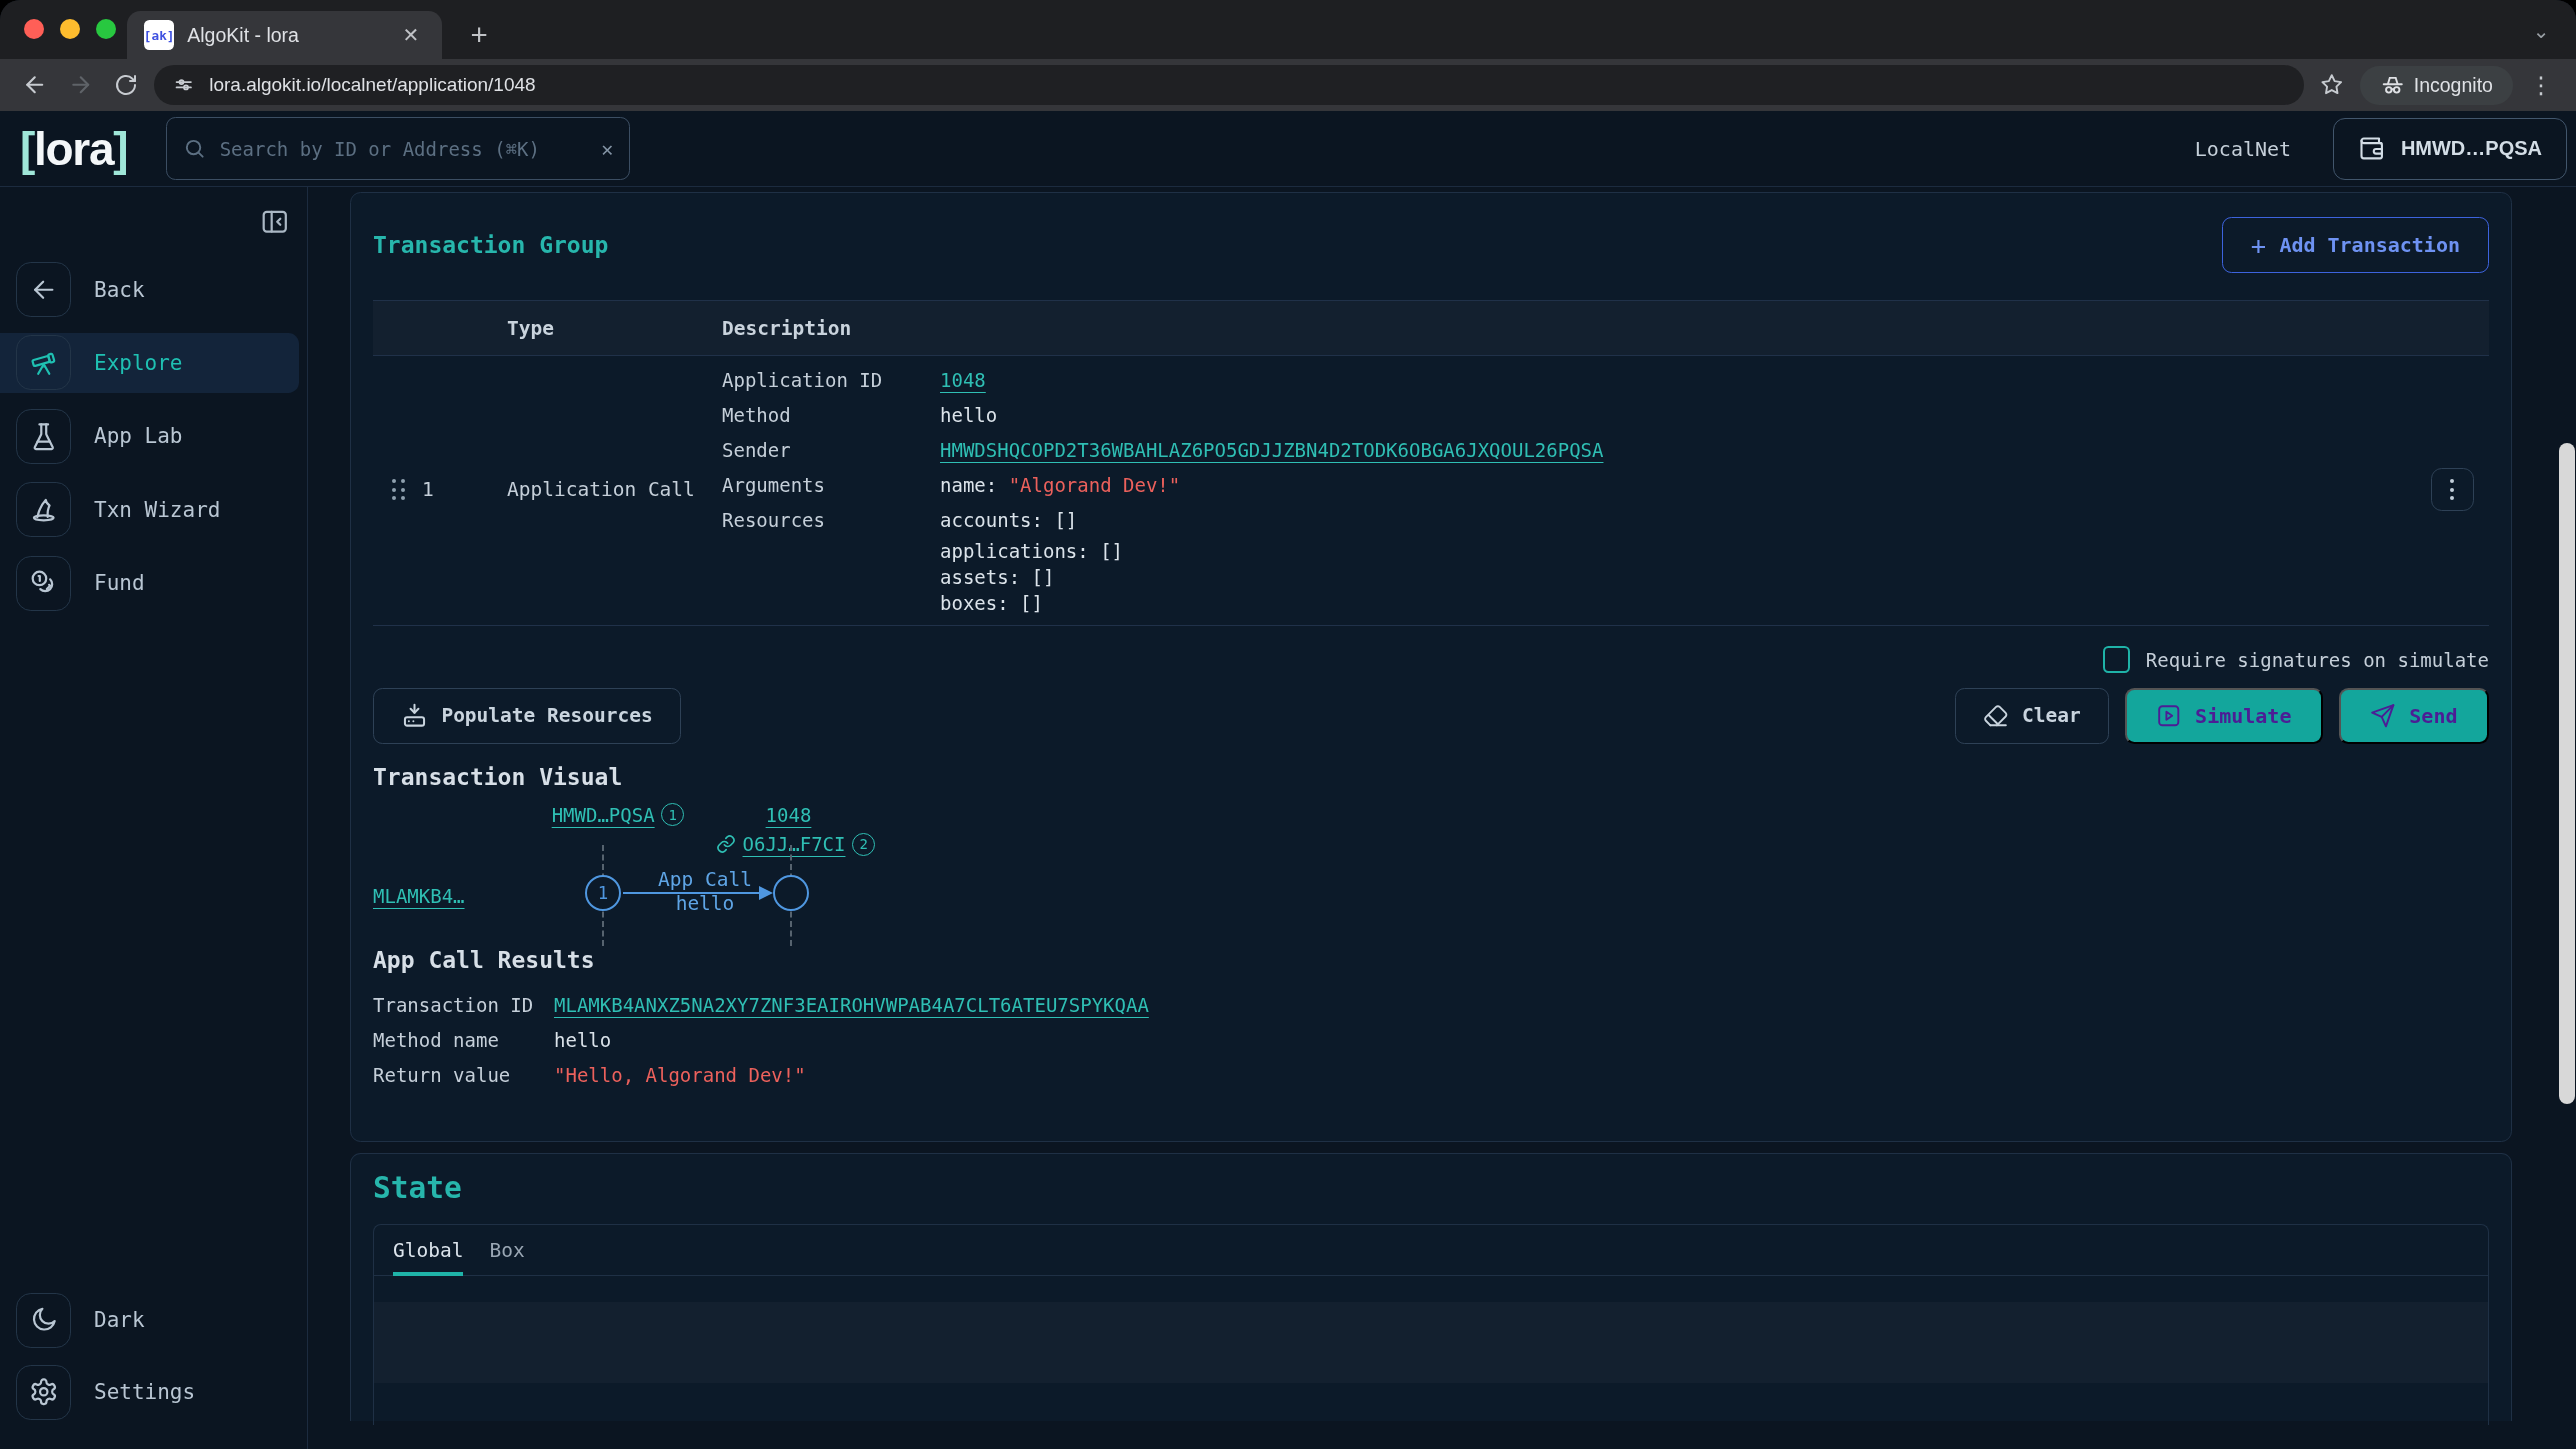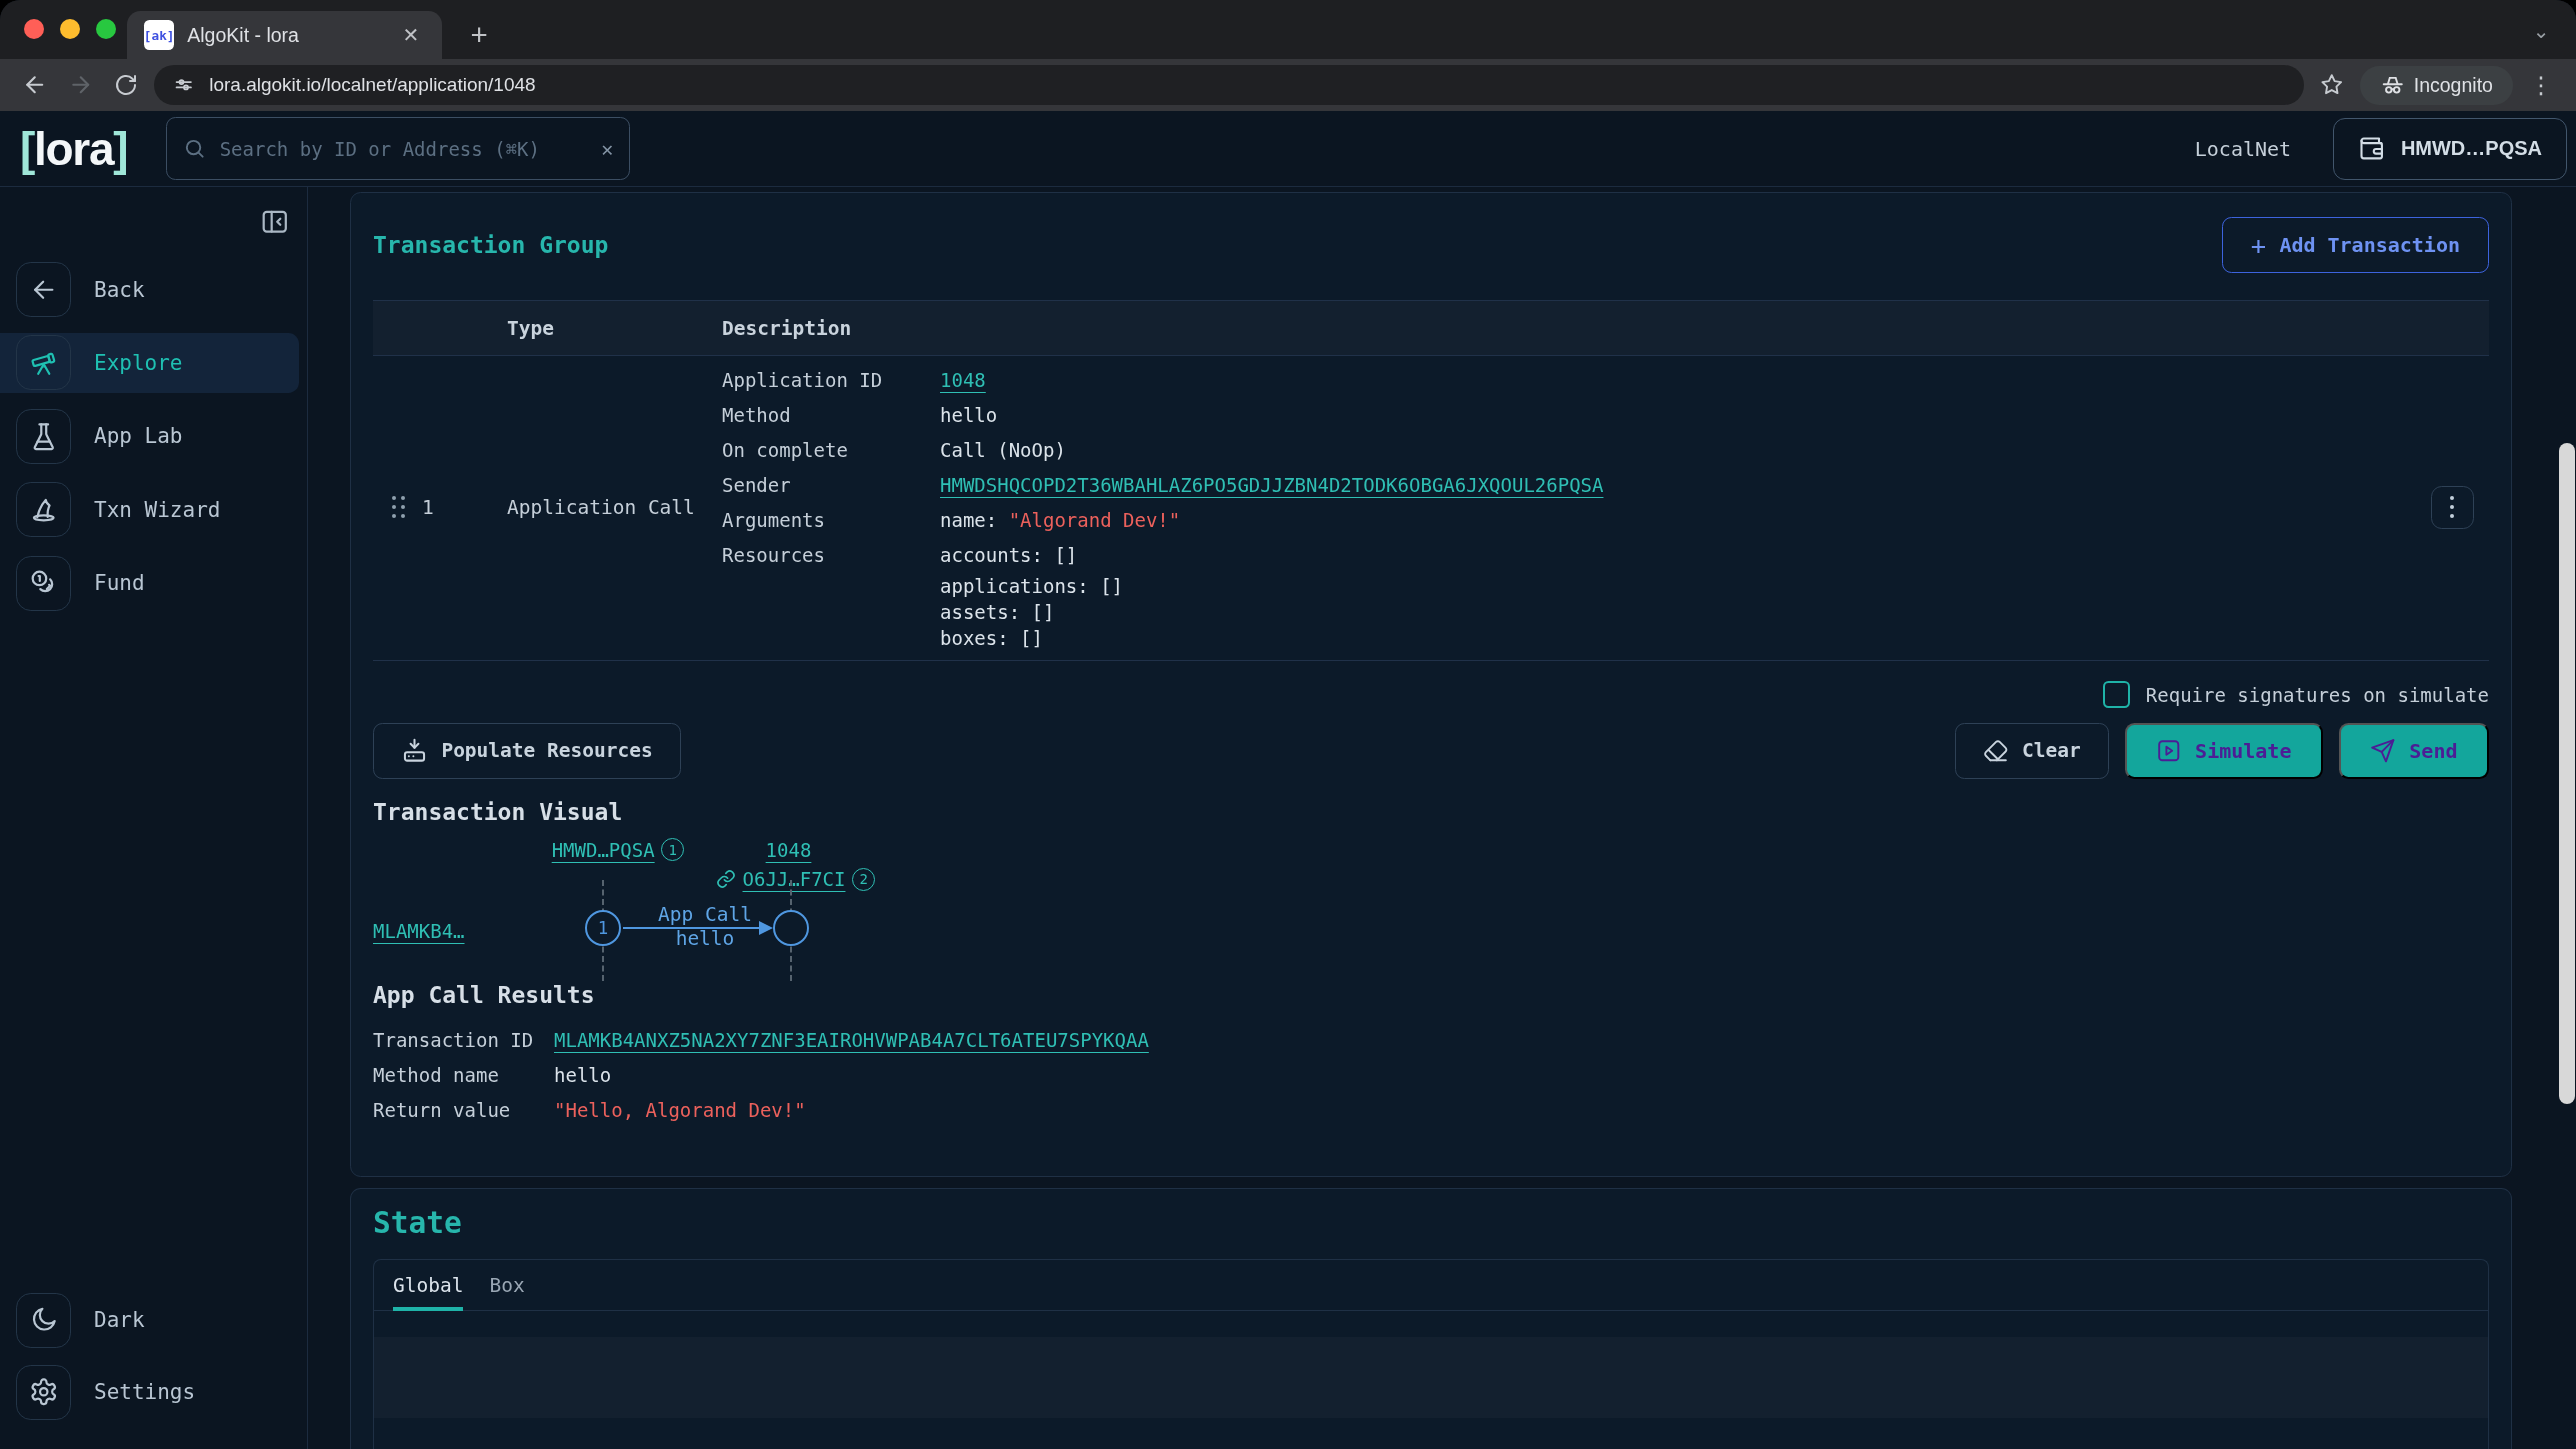--- a/index.html
+++ b/index.html
@@ -344,24 +344,20 @@
               <div class="desc">
                 <div class="desc-line">
                   <span class="desc-label">Application ID</span>
                   <span><a class="link">1048</a></span>
                 </div>
                 <div class="desc-line">
                   <span class="desc-label">Method</span>
                   <span class="desc-value">hello</span>
                 </div>
                 <div class="desc-line">
-                  <span class="desc-label">On complete</span>
-                  <span class="desc-value">Call (NoOp)</span>
-                </div>
-                <div class="desc-line">
                   <span class="desc-label">Sender</span>
                   <span><a class="link">HMWDSHQCOPD2T36WBAHLAZ6PO5GDJJZBN4D2TODK6OBGA6JXQOUL26PQSA</a></span>
                 </div>
                 <div class="desc-line">
                   <span class="desc-label">Arguments</span>
                   <span><span class="desc-value">name: </span><span class="red">"Algorand Dev!"</span></span>
                 </div>
                 <div class="desc-line">
                   <span class="desc-label">Resources</span>
                   <span class="res-lines">

